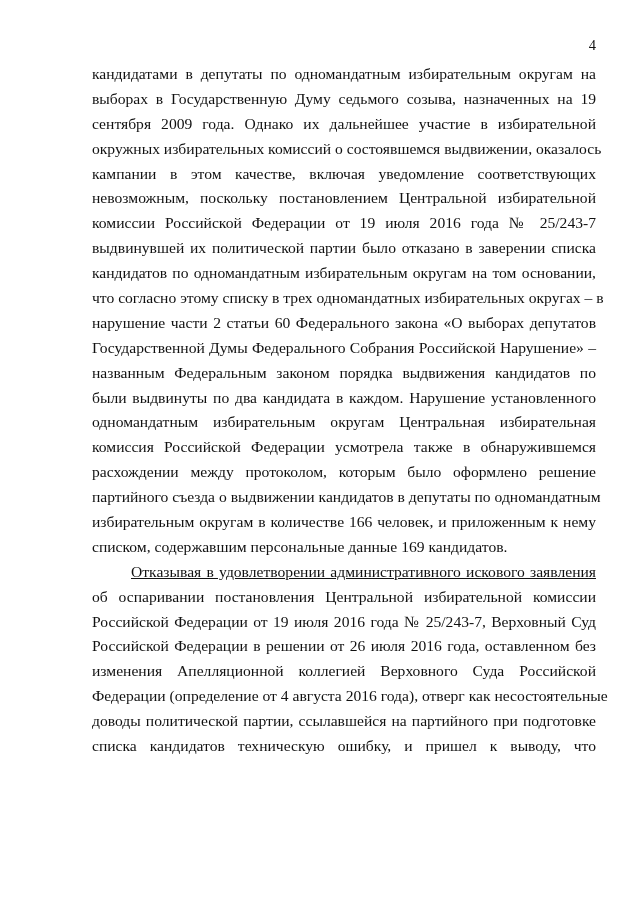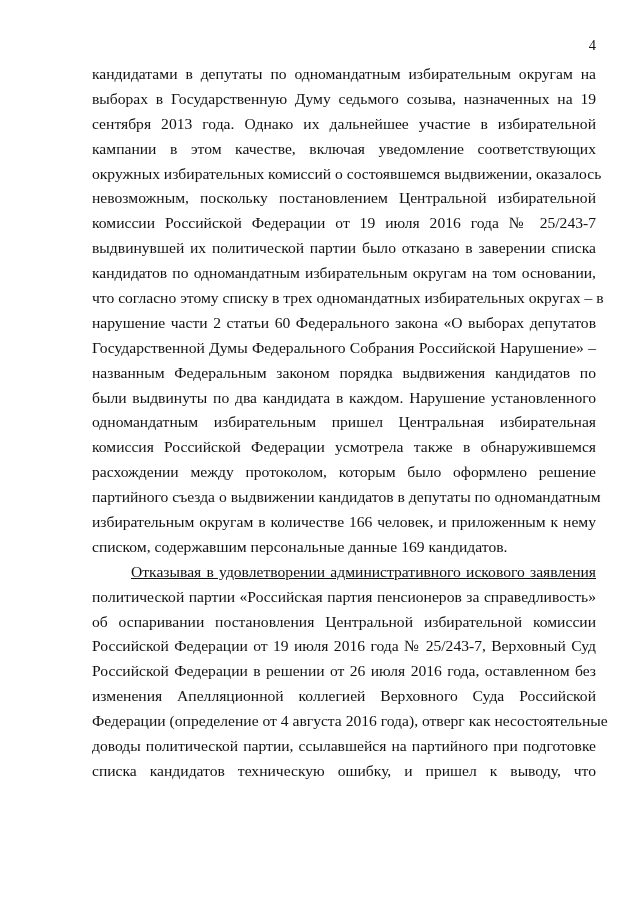--- a/index.html
+++ b/index.html
@@ -52,42 +52,41 @@
   </style>
 </head>
 <body>
 
 <div class="page-number">4</div>
 
 <div class="body-text">
   <div>
     <span class="line">кандидатами в депутаты по одномандатным избирательным округам на</span>
     <span class="line">выборах в Государственную Думу седьмого созыва, назначенных на 19</span>
-    <span class="line">сентября 2013 года. Однако их дальнейшее участие в избирательной</span>
+    <span class="line">сентября 2009 года. Однако их дальнейшее участие в избирательной</span>
+    <span class="line">окружных избирательных комиссий о состоявшемся выдвижении, оказалось</span>
     <span class="line">кампании в этом качестве, включая уведомление соответствующих</span>
-    <span class="line">окружных избирательных комиссий о состоявшемся выдвижении, оказалось</span>
     <span class="line">невозможным, поскольку постановлением Центральной избирательной</span>
     <span class="line">комиссии Российской Федерации от 19 июля 2016 года № 25/243-7</span>
     <span class="line">выдвинувшей их политической партии было отказано в заверении списка</span>
     <span class="line">кандидатов по одномандатным избирательным округам на том основании,</span>
     <span class="line">что согласно этому списку в трех одномандатных избирательных округах – в</span>
     <span class="line">нарушение части 2 статьи 60 Федерального закона «О выборах депутатов</span>
     <span class="line">Государственной Думы Федерального Собрания Российской Нарушение» –</span>
     <span class="line">названным Федеральным законом порядка выдвижения кандидатов по</span>
     <span class="line">были выдвинуты по два кандидата в каждом. Нарушение установленного</span>
-    <span class="line">одномандатным избирательным пришел Центральная избирательная</span>
+    <span class="line">одномандатным избирательным округам Центральная избирательная</span>
     <span class="line">комиссия Российской Федерации усмотрела также в обнаружившемся</span>
     <span class="line">расхождении между протоколом, которым было оформлено решение</span>
     <span class="line">партийного съезда о выдвижении кандидатов в депутаты по одномандатным</span>
     <span class="line">избирательным округам в количестве 166 человек, и приложенным к нему</span>
     <span class="line last">списком, содержавшим персональные данные 169 кандидатов.</span>
   </div>
   <div>
     <span class="line indent">Отказывая в удовлетворении административного искового заявления</span>
-    <span class="line">политической партии «Российская партия пенсионеров за справедливость»</span>
     <span class="line">об оспаривании постановления Центральной избирательной комиссии</span>
     <span class="line">Российской Федерации от 19 июля 2016 года № 25/243-7, Верховный Суд</span>
     <span class="line">Российской Федерации в решении от 26 июля 2016 года, оставленном без</span>
     <span class="line">изменения Апелляционной коллегией Верховного Суда Российской</span>
     <span class="line">Федерации (определение от 4 августа 2016 года), отверг как несостоятельные</span>
     <span class="line">доводы политической партии, ссылавшейся на партийного при подготовке</span>
     <span class="line empty-last">списка кандидатов техническую ошибку, и пришел к выводу, что</span>
   </div>
 </div>
 

